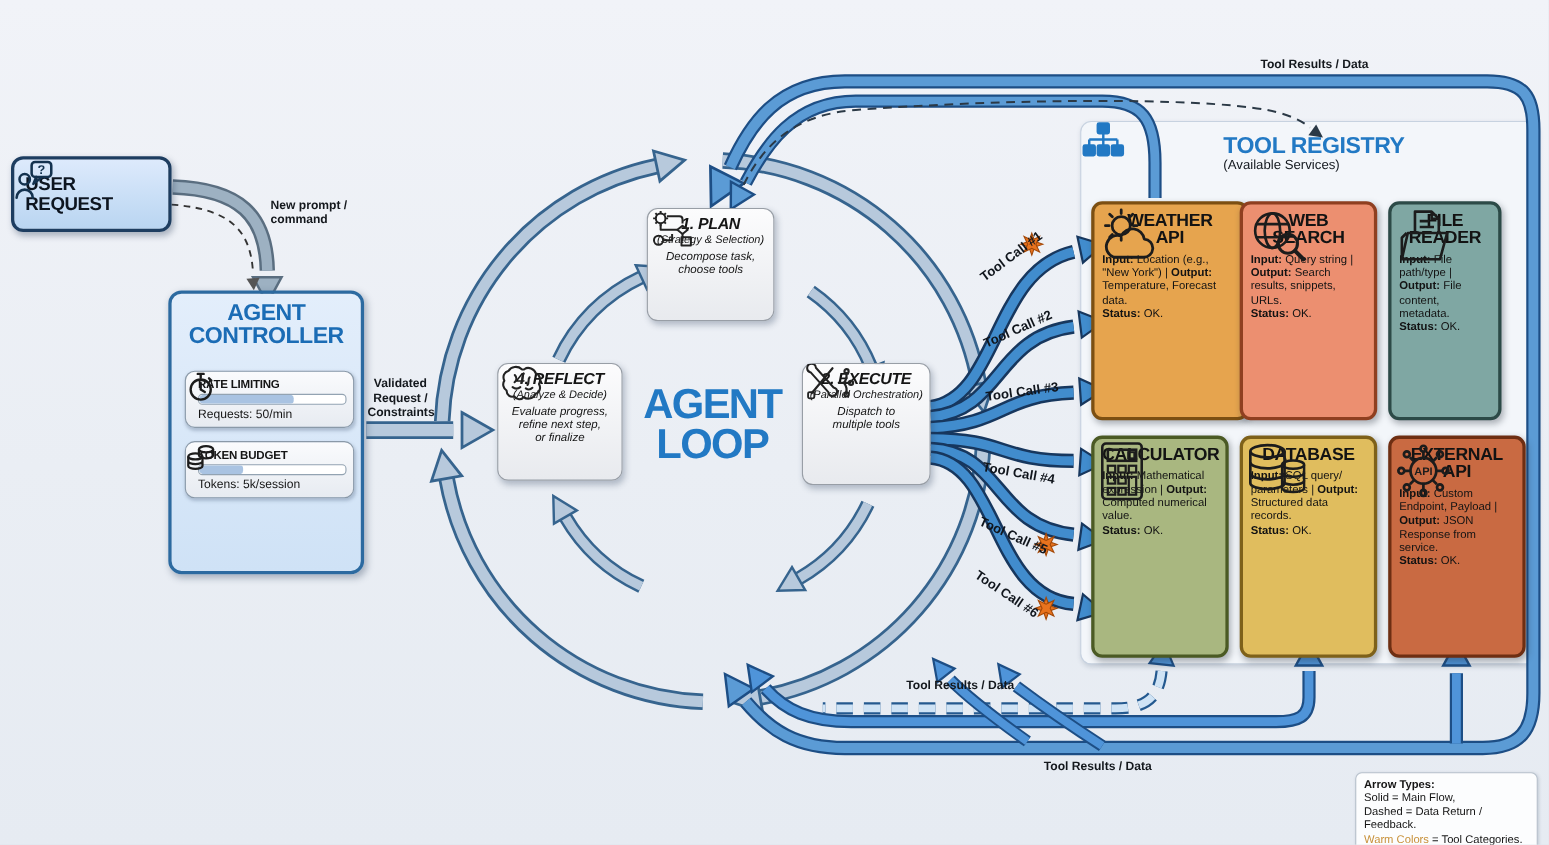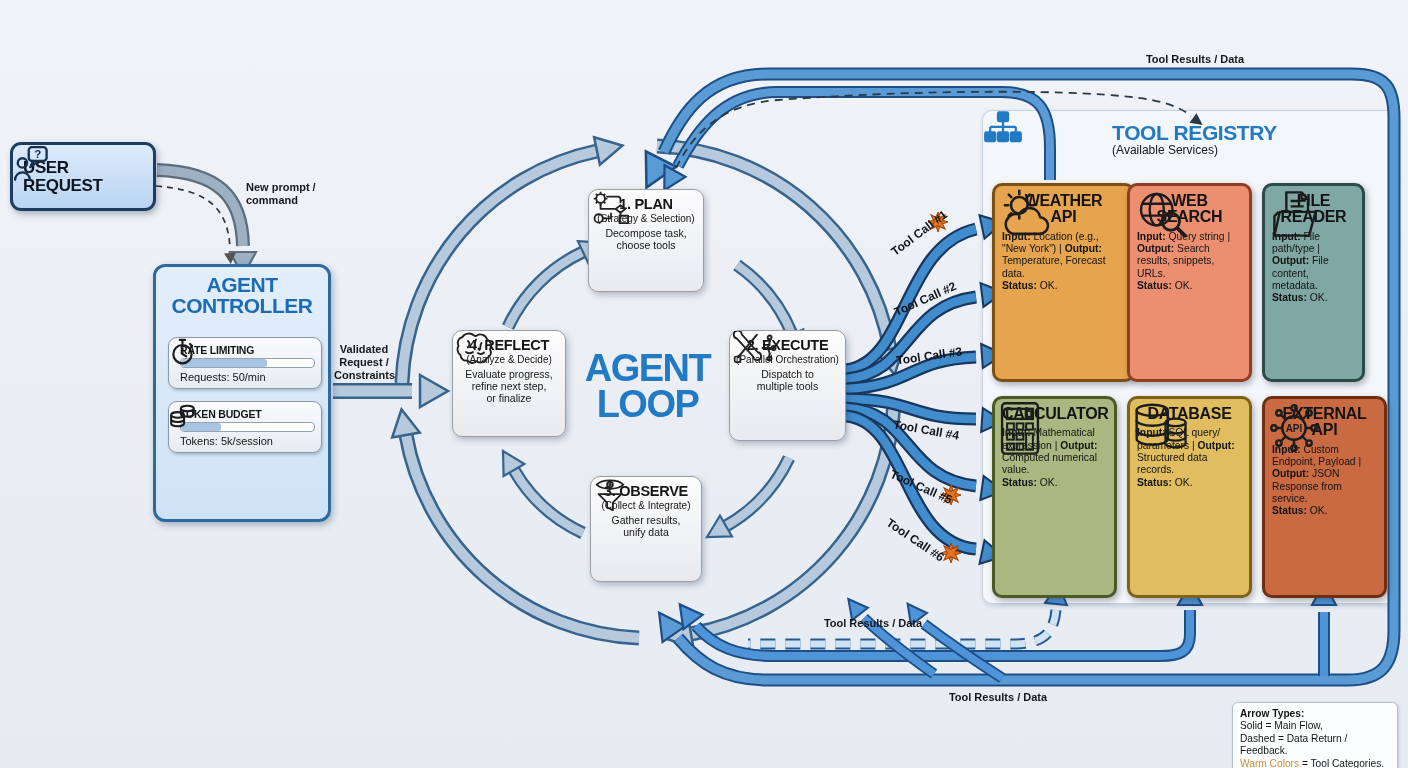--- a/index.html
+++ b/index.html
@@ -24,21 +24,21 @@
   .module{position:absolute;left:12px;width:154px;height:52px;background:linear-gradient(180deg,#fafbfd,#e7ebf1);
     border:1.5px solid #8a99a8;border-radius:9px;box-shadow:1px 2px 3px rgba(40,60,90,.25);
     display:flex;align-items:center;padding:0 6px;box-sizing:border-box;gap:5px;}
   .module .mtxt{flex:1;min-width:0;}
   .module .mname{font-size:10.5px;font-weight:800;letter-spacing:-.2px;}
   .module .track{height:8px;background:#fff;border:1px solid #93a3b2;border-radius:4px;margin:2.5px 0;overflow:hidden;}
   .module .progress-fill{height:100%;background:#a9c3e2;border-radius:4px 3px 3px 4px;}
   .module .mval{font-size:11px;}
   
   .step{z-index:4;background:linear-gradient(180deg,#fcfcfd,#e8eaee);border:1.5px solid #989ea6;
-    border-radius:10px;box-shadow:2px 3px 6px rgba(40,60,90,.3);text-align:center;padding:6px 4px;}
+    border-radius:10px;box-shadow:2px 3px 6px rgba(40,60,90,.3);text-align:center;padding:6px 4px;font-style:italic;}
   .step .st{font-size:14.5px;font-weight:800;letter-spacing:-.3px;}
   .step .ss{font-size:10px;margin-top:1px;}
   .step .si{margin:3px auto 2px;}
   .step .sd{font-size:10.5px;line-height:1.16;}
   
   #loop-title{left:570px;top:350px;width:155px;z-index:4;text-align:center;
     font-size:38px;font-weight:800;line-height:.95;letter-spacing:-1.5px;color:#2279c4;}
   
   #registry{left:982px;top:110px;width:416px;height:494px;z-index:2;background:#f3f6fa;
     border:1.5px solid #c7d2e0;border-radius:10px;box-shadow:1px 2px 5px rgba(40,60,90,.18);}
@@ -284,36 +284,20 @@
             <circle cx="44.8" cy="18" r="2"></circle>
           <path d="M38,18 C41,22 41,25 40,27.5"></path>
             <circle cx="40.5" cy="29.2" r="2"></circle>
         </g>
       </svg>
     </div>
     <div class="sd pre">Dispatch to
 multiple tools</div>
   </div>
 
-  <div class="box step" style="left:590px;top:476px;width:112px;height:106px;">
-    <div class="st">3. OBSERVE</div>
-    <div class="ss">(Collect &amp; Integrate)</div>
-    <div class="si">
-      <svg class="ic" width="38" height="38" viewBox="0 0 36 40" style="margin:0 auto">
-        <g stroke="#222" stroke-width="1.9" fill="none" stroke-linejoin="round">
-          <path d="M4,8 C10,2.2 26,2.2 32,8 C26,13.8 10,13.8 4,8 Z"></path>
-          <circle cx="18" cy="8" r="3"></circle>
-            <circle cx="18" cy="8" r="0.8" fill="#222"></circle>
-          <path d="M6,18 H30 L21,27 V35 L15,32 V27 Z"></path>
-        </g>
-      </svg>
-    </div>
-    <div class="sd pre">Gather results,
-unify data</div>
-  </div>
 
   <div class="box step" style="left:452px;top:330px;width:114px;height:107px;">
     <div class="st">4. REFLECT</div>
     <div class="ss">(Analyze &amp; Decide)</div>
     <div class="si">
       <svg class="ic" width="42" height="36" viewBox="0 0 40 36" style="margin:0 auto">
         <g stroke="#222" stroke-width="1.9" fill="none" stroke-linejoin="round" stroke-linecap="round">
           <path d="M20,4.5 C17,1.5 10.5,2 8.5,6 C4.5,7 2.5,11 4.5,15 C2.5,18 3.5,22 6.5,24 C6.5,28 10,30.5 13.5,29.3 C15.5,32.5 20,33 22,30 C26,33 31.5,31 32.8,27 C36.6,26 38,21.5 36,18.2 C38,14.5 36.8,9.5 33,8.3 C32,4.2 26,2 23,4.5 C22,5.1 21,5.1 20,4.5 Z"></path>
           <path d="M14,10 C16,12 16,14.5 13.8,16.5 M22,8.5 C20,11.5 22,14 20,17 M27.5,12 C25.5,14 27.5,16.5 25.5,19 M12,21 C14,22.5 17,22.5 19,21 M24,22 C26,23.5 28.5,23 30,21.5"></path>
         </g>

